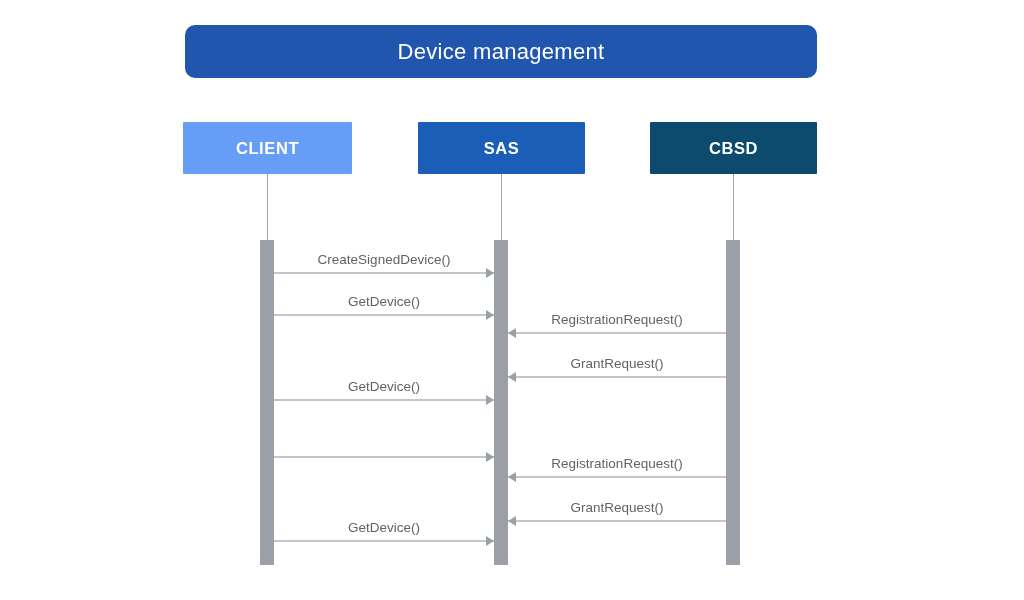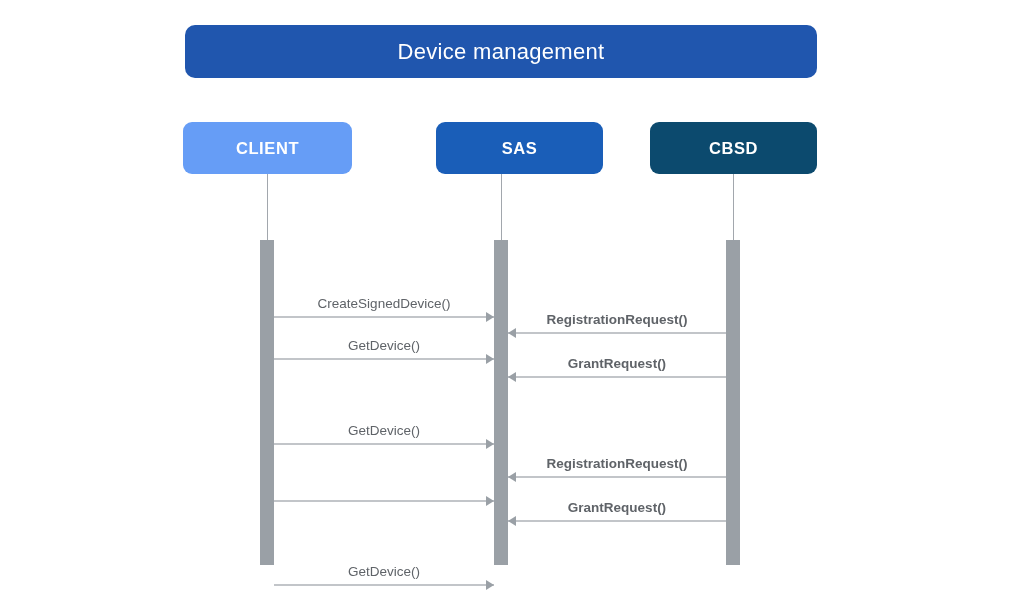--- a/index.html
+++ b/index.html
@@ -8,38 +8,38 @@
     font-family:"Liberation Sans", sans-serif;
     padding-left:11px;
   }
   .title-bar{
     position:absolute;left:185px;top:25px;width:632px;height:53px;
     background:#2056AE;border-radius:10px;
     display:flex;align-items:center;justify-content:center;
     color:#ffffff;font-size:22px;font-weight:500;letter-spacing:0.3px;
   }
   .actor{
-    position:absolute;top:122px;height:52px;border-radius:9px;
+    position:absolute;top:122px;height:52px;border-radius:1px;
     display:flex;align-items:center;justify-content:center;
     color:#ffffff;font-weight:700;font-size:16.5px;letter-spacing:0.6px;
   }
   .actor-client{left:183px;width:169px;background:#669DF6;}
-  .actor-sas{left:418px;width:167px;background:#1A5EB8;margin-left:18px;}
+  .actor-sas{left:418px;width:167px;background:#1A5EB8;}
   .actor-cbsd{left:650px;width:167px;background:#0c4a6e;}
   .lifeline-stub{
     position:absolute;top:174px;height:66px;width:1px;background:#A2A7AD;
   }
   #stub-client{left:267px;} #stub-sas{left:501px;} #stub-cbsd{left:733px;}
   .activation{
     position:absolute;top:240px;height:325px;width:14px;background:#9AA0A6;
   }
   #act-client{left:260px;} #act-sas{left:494px;} #act-cbsd{left:726px;}
   .message{position:absolute;height:22px;}
-  .message.ltr{left:274px;width:220px;margin-top:44px;}
-  .message.rtl{left:508px;width:218px;font-weight:bold;}
+  .message.ltr{left:274px;width:220px;}
+  .message.rtl{left:508px;width:218px;}
   .msg-label{
     position:absolute;bottom:7px;left:0;width:100%;text-align:center;
     font-size:13.5px;color:#5F6368;white-space:nowrap;
   }
   .msg-line{
     position:absolute;bottom:0;left:0;right:0;height:2px;background:#C2C5C9;
   }
   .arrowhead{
     position:absolute;bottom:-4px;width:0;height:0;
     border-top:5px solid transparent;border-bottom:5px solid transparent;

